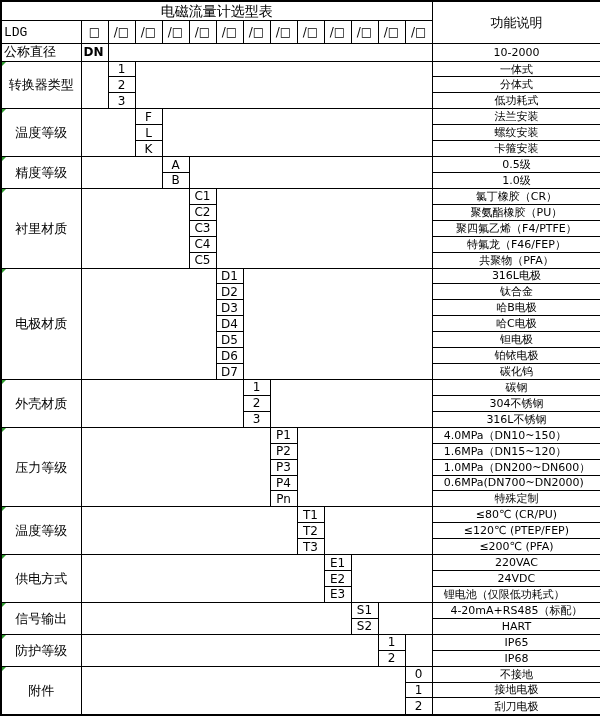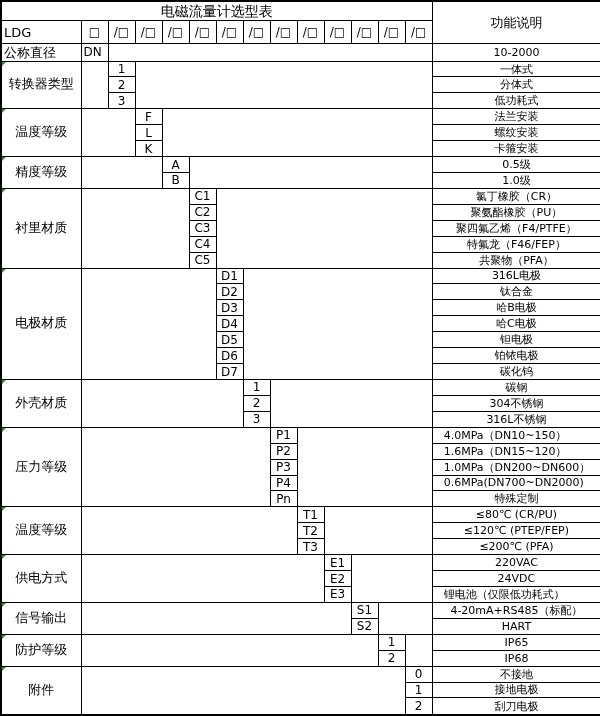--- a/index.html
+++ b/index.html
@@ -18,29 +18,29 @@
     font-size:12px;
     line-height:1;
     text-align:center;
     vertical-align:middle;
     white-space:nowrap;
     overflow:hidden;
   }
   td.title-cell{font-size:14px;margin-left:9px;}
   td.fn-header{font-size:13px;}
   td.label{font-size:13px;}
-  td.label.left{text-align:left;padding-left:2px;}
+  td.label.left{text-align:left;padding-left:2px;font-family:Liberation Mono, monospace;}
   td.code{font-size:12px;}
-  td.code.left{text-align:left;padding-left:2px;}
+  td.code.left{text-align:left;padding-left:2px;font-weight:bold;}
   td.desc{font-size:11px;}
   td.desc.left{text-align:left;padding-left:11px;}
   td.slot{font-size:12px;padding:0;}
   tr.r-title{height:16px;}
   tr.r-ldg{height:19px;}
-  td.flag{position:relative;font-family:Liberation Mono, monospace;}
+  td.flag{position:relative;}
   td.flag::before{
     content:"";
     position:absolute;top:0;left:0;
     width:0;height:0;
     border-top:4px solid #2e9b2e;
     border-right:4px solid transparent;
   }
 </style>
 </head>
 <body>

